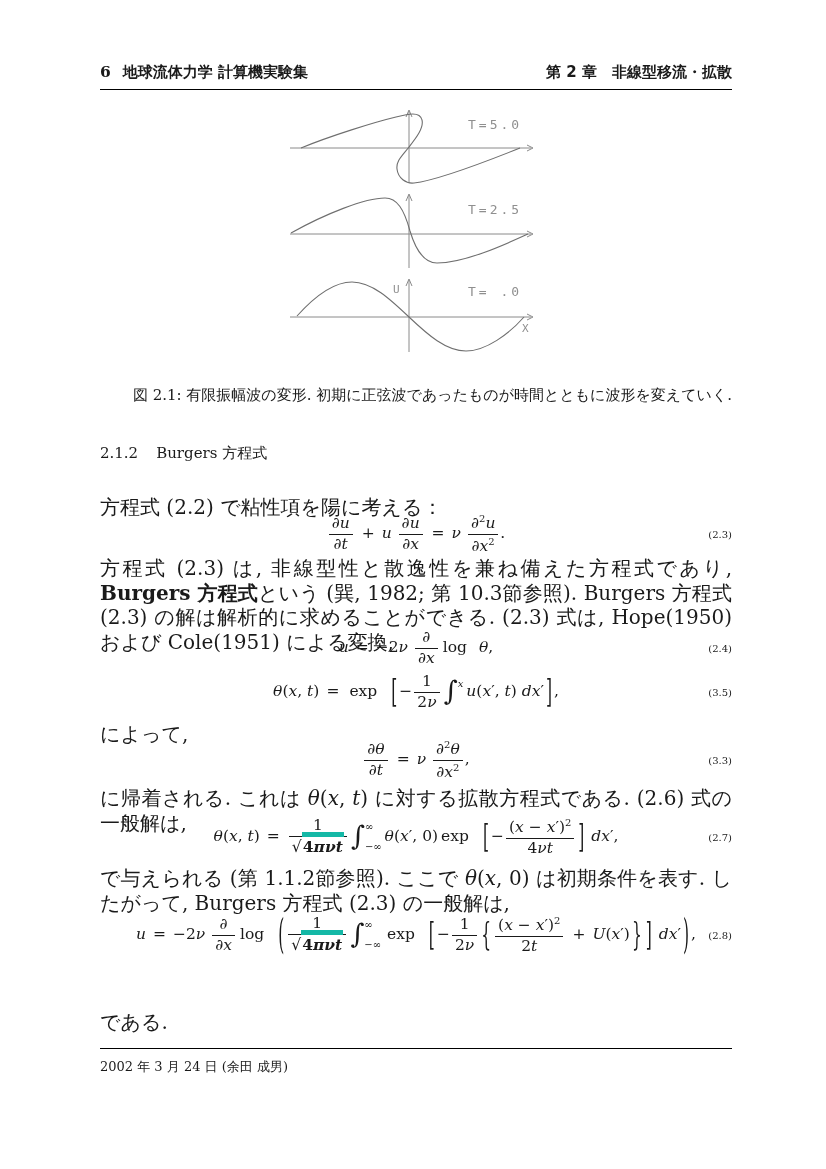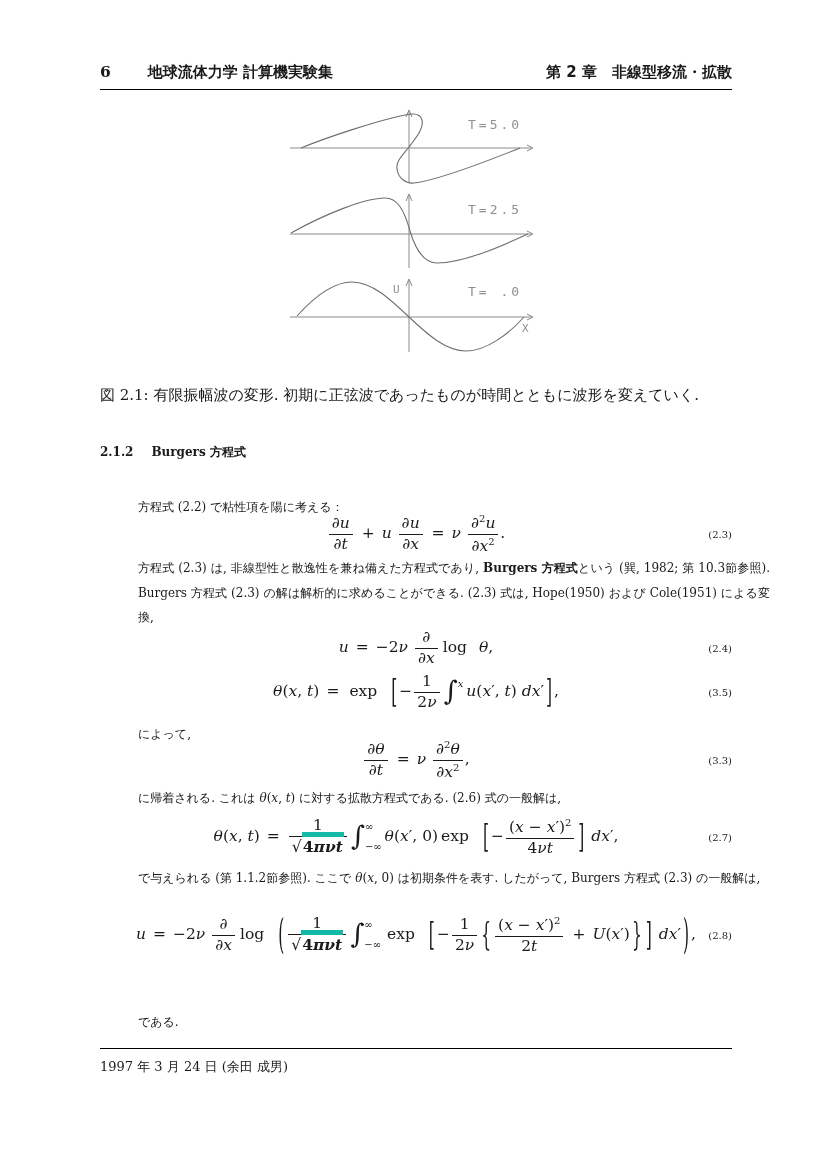--- a/index.html
+++ b/index.html
@@ -4,37 +4,37 @@
 <style>
   html,body{margin:0;padding:0;background:#ffffff;}
   .page{position:relative;width:826px;height:1169px;background:#fff;overflow:hidden;
         font-family:"DejaVu Serif","Liberation Serif",serif;color:#1a1a1a;}
 
   
   .header{position:absolute;left:100px;top:62px;width:632px;display:flex;align-items:baseline;
           border-bottom:1.6px solid #000;padding-bottom:7px;font-weight:bold;font-size:15px;
           font-family:"DejaVu Sans","Liberation Sans",sans-serif;}
   .hnum{font-family:"DejaVu Serif","Liberation Serif",serif;font-size:15.5px;}
-  .htitle{margin-left:37px;flex:1;}
+  .htitle{margin-left:12px;flex:1;}
   .hright{text-align:right;}
 
   
   .figsvg{position:absolute;left:280px;top:98px;}
   .figsvg text{font-family:"DejaVu Sans Mono","Liberation Mono",monospace;fill:#8f8f8f;}
   .plabel{font-size:13px;letter-spacing:3px;}
   .alabel{font-size:11px;letter-spacing:0;}
-  .caption{position:absolute;left:100px;top:386px;width:632px;text-align:left;font-size:15px;}
+  .caption{position:absolute;left:100px;top:386px;width:632px;text-align:right;font-size:15px;}
 
   
-  .section{position:absolute;left:100px;top:444px;font-weight:bold;font-size:12px;
+  .section{position:absolute;left:100px;top:444px;font-weight:normal;font-size:15px;
            font-family:"DejaVu Serif","Liberation Serif",serif;}
   .section .stitle{margin-left:18px;}
 
   
-  .para{position:absolute;left:100px;width:632px;font-size:12px;line-height:24.5px;text-align:justify;margin-left:38px;}
+  .para{position:absolute;left:100px;width:632px;font-size:20px;line-height:24.5px;text-align:justify;}
 
   
   .eqrow{position:absolute;left:100px;width:632px;display:flex;justify-content:center;align-items:center;}
   .math{display:inline-block;white-space:nowrap;font-size:15.5px;font-style:normal;}
   .math i{font-style:italic;}
   .eqno{position:absolute;right:0;top:50%;transform:translateY(-50%);font-size:10px;}
   .fr{display:inline-block;text-align:center;vertical-align:middle;margin:0 2px;line-height:1.15;}
   .fr .n{display:block;padding:0 3px 1px;border-bottom:1px solid #1a1a1a;}
   .fr .d{display:block;padding:1px 3px 0;}
   .op{margin:0 7px;}
@@ -145,16 +145,16 @@
           <span>∞</span>
           <span>−∞</span>
         </span><span class="fn">exp</span><span class="bb b2">[</span>−<span class="fr"><span class="n">1</span><span class="d">2<i>ν</i></span></span><span class="bb b2">{</span><span class="fr"><span class="n">(<i>x</i> − <i>x</i>′)<sup>2</sup></span><span class="d">2<i>t</i></span></span><span class="op">+</span><i>U</i>(<i>x</i>′)<span class="bb b2">}</span><span class="bb b2">]</span> <i>dx</i>′<span class="bb b3">)</span>,</span>
     <span class="eqno">(2.8)</span>
   </div>
 
 
   <div class="para" style="top:1010px">である.</div>
 
   <div class="footer">
-    <span>1997 年 3 月 24 日 (余田 成男)</span>
+    <span>2002 年 3 月 24 日 (余田 成男)</span>
   </div>
 
 </div>
 
 </body></html>

